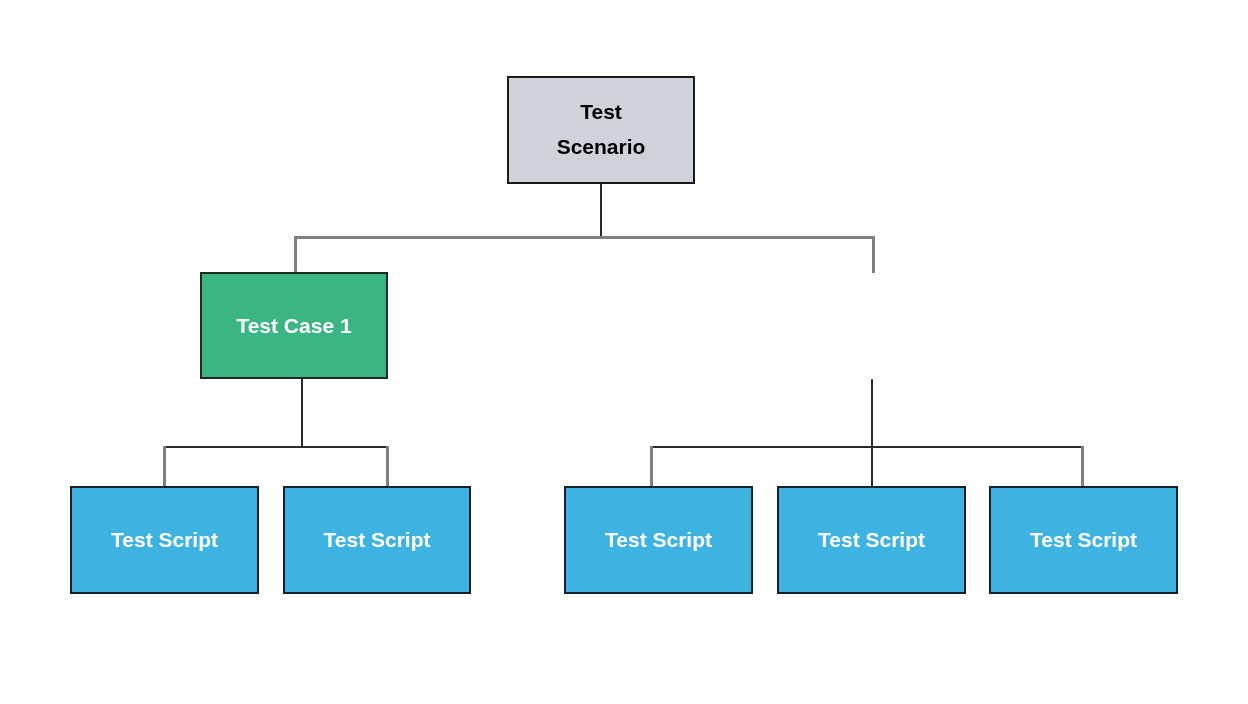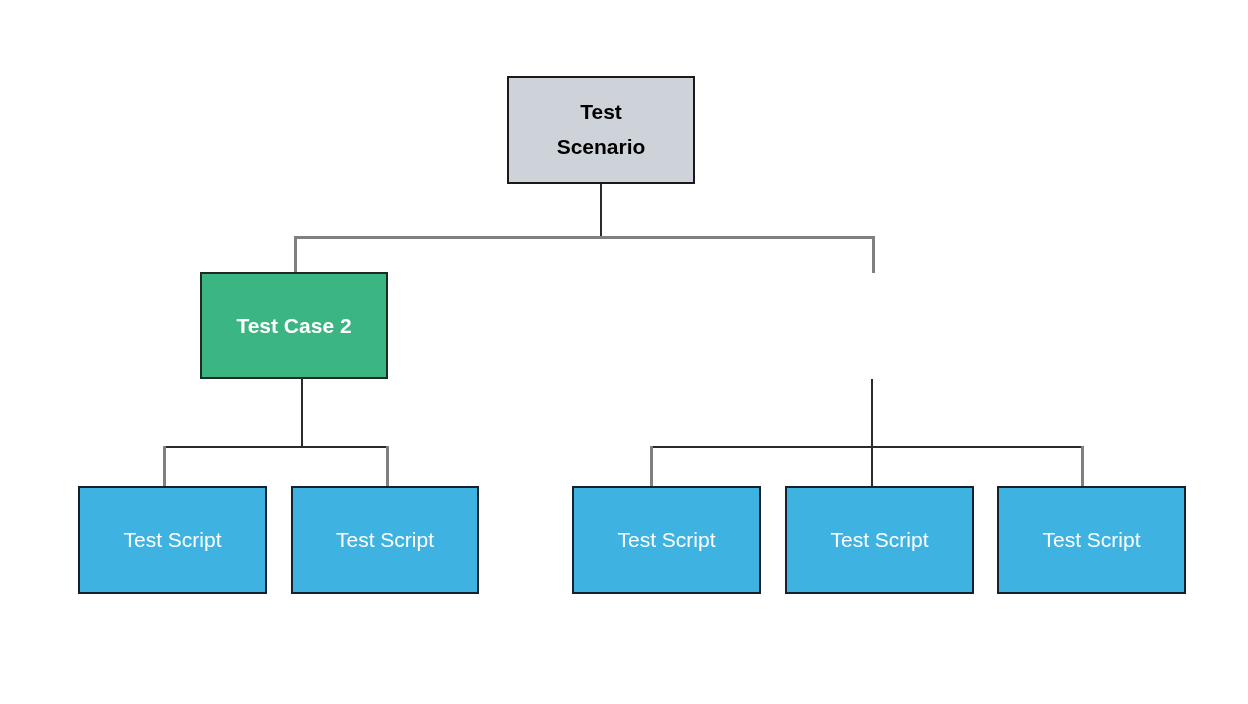--- a/index.html
+++ b/index.html
@@ -38,23 +38,22 @@
     background: #3bb683;
     border: 2px solid #1e2a24;
     color: #ffffff;
     font-weight: bold;
     font-size: 21px;
   }
   .node-script {
     background: #3eb3e2;
     border: 2px solid #15222b;
     color: #ffffff;
-    font-weight: normal;
+    font-weight: bold;
     font-size: 21px;
-    margin-left: 8px;
   }
   .conn {
     position: absolute;
     z-index: 1;
   }
   .conn-v-dark {
     width: 2px;
     background: #2b2b2b;
   }
   .conn-v-gray {
@@ -91,21 +90,21 @@
   <div class="conn conn-v-gray" style="left:1081px; top:446px; height:41px;"></div>
 
   <div class="node node-root" style="left:507px; top:76px; width:188px; height:108px;">
     <span>
       <span>Test</span><br>
       <span>Scenario</span>
     </span>
   </div>
 
   <div class="node node-case" style="left:200px; top:272px; width:188px; height:107px;">
-    <span>Test Case 2</span>
+    <span>Test Case 1</span>
   </div>
 
   <div class="node node-script" style="left:70px; top:486px; width:189px; height:108px;">
     <span>Test Script</span>
   </div>
   <div class="node node-script" style="left:283px; top:486px; width:188px; height:108px;">
     <span>Test Script</span>
   </div>
   <div class="node node-script" style="left:564px; top:486px; width:189px; height:108px;">
     <span>Test Script</span>

